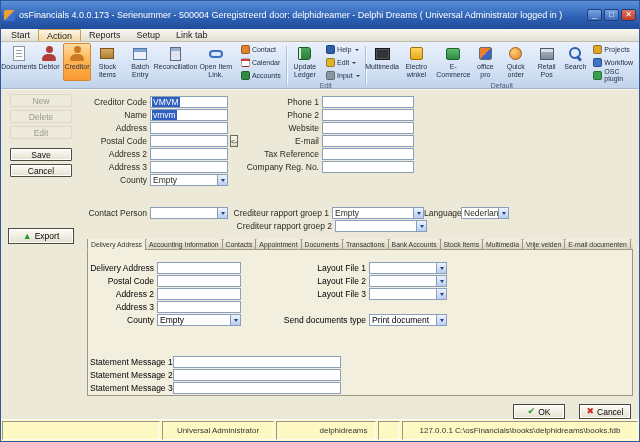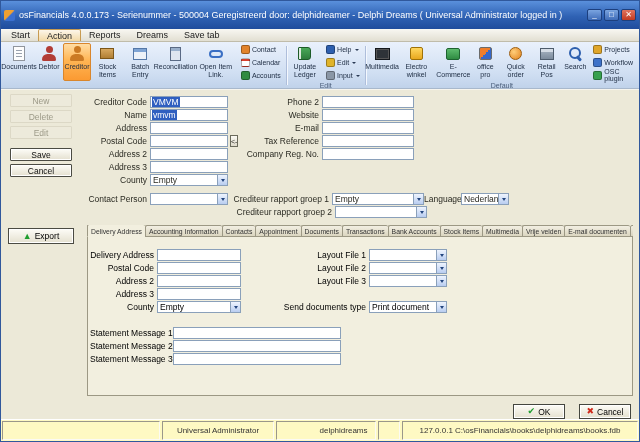--- a/index.html
+++ b/index.html
@@ -107,21 +107,21 @@
          color:#333; white-space:nowrap; border-radius:2px 2px 0 0; }
   .tab:last-child { border-right-width:1px; }
   .tab.active { background:#f2efdf; border-bottom-color:#f2efdf; padding-top:3px; position:relative; z-index:2; }
 
   .panel { border:1px solid #9c9884; background:#f2efdf; height:178px; padding:12px 0 0 2px; margin-top:-1px; }
   .prow { display:flex; align-items:center; height:12px; margin-bottom:1px; font-size:8.5px; white-space:nowrap; }
   .pl { width:64px; text-align:right; margin-right:3px; flex:0 0 auto; }
   .pspacer { width:25px; flex:0 0 auto; }
   .plr { width:100px; text-align:right; margin-right:3px; flex:0 0 auto; }
   .stl { width:80px; text-align:right; margin-right:3px; flex:0 0 auto; }
-  .statements { margin-top:14px; }
+  .statements { margin-top:30px; }
 
   .footer { display:flex; justify-content:flex-end; gap:14px; margin-top:8px; padding-right:2px; }
   .fbtn { min-width:52px; height:15px; border:1px solid #44463f; background:linear-gradient(#fdfcf7,#e4e0cf);
           display:flex; align-items:center; justify-content:center; gap:3px; font-size:8.5px; box-shadow:inset 0 0 0 1px #fff; }
   .ok-ic { color:#1f9e2f; font-size:9px; line-height:1; } .cancel-ic { color:#cf2a1b; font-size:9px; line-height:1; }
 
   .statusbar { height:22px; flex:0 0 auto; background:#fef9c3; border-top:1px solid #fff; display:flex; font-size:8px; color:#333; }
   .sseg { border:1px solid; border-color:#9a978a #fbfaf4 #fbfaf4 #9a978a; margin:1px 1px 1px 1px; display:flex;
           align-items:center; justify-content:center; padding:0 3px; white-space:nowrap; overflow:hidden; }
   .s1 { flex:0 0 158px; } .s2 { flex:0 0 112px; } .s3 { flex:0 0 100px;padding-left:38px; } .s4 { flex:1; } .s5 { flex:0 0 236px; }
@@ -138,22 +138,22 @@
       <span class="wbtn">_</span>
       <span class="wbtn">□</span>
       <span class="wbtn close">✕</span>
     </span>
   </div>
 
   <div class="menubar">
     <span class="mitem">Start</span>
     <span class="mitem active">Action</span>
     <span class="mitem">Reports</span>
-    <span class="mitem">Dreams</span>
-    <span class="mitem">Save tab</span>
+    <span class="mitem">Setup</span>
+    <span class="mitem">Link tab</span>
   </div>
 
   <div class="ribbon">
     <div class="rgroup">
       <div class="rbody">
         <div class="rbtn">
           <span class="ricon">
               <span class="ic ic-doc"></span>
             </span>
           <span class="rlabel">Documents</span>
@@ -366,20 +366,26 @@
             <div class="combo w78">
               <span>Empty</span>
               <span class="cbtn">
                   <span class="tri"></span>
                 </span>
             </div>
           </div>
         </div>
         <div class="fcol">
           <div class="frow">
+            <span class="flabel lb">Phone 1</span>
+            <div class="tf w92">
+                <span></span>
+              </div>
+          </div>
+          <div class="frow">
             <span class="flabel lb">Phone 2</span>
             <div class="tf w92">
                 <span></span>
               </div>
           </div>
           <div class="frow">
             <span class="flabel lb">Website</span>
             <div class="tf w92">
                 <span></span>
               </div>
@@ -398,21 +404,21 @@
           </div>
           <div class="frow">
             <span class="flabel lb">Company Reg. No.</span>
             <div class="tf w92">
                 <span></span>
               </div>
           </div>
         </div>
       </div>
 
-      <div class="frow" style="margin-top:6px;">
+      <div class="frow" style="margin-top:20px;">
         <span class="flabel la">Contact Person</span>
         <div class="combo w78">
           <span></span>
           <span class="cbtn">
               <span class="tri"></span>
             </span>
         </div>
         <span class="flabel lr">Crediteur rapport groep 1</span>
         <div class="combo w92">
           <span>Empty</span>

